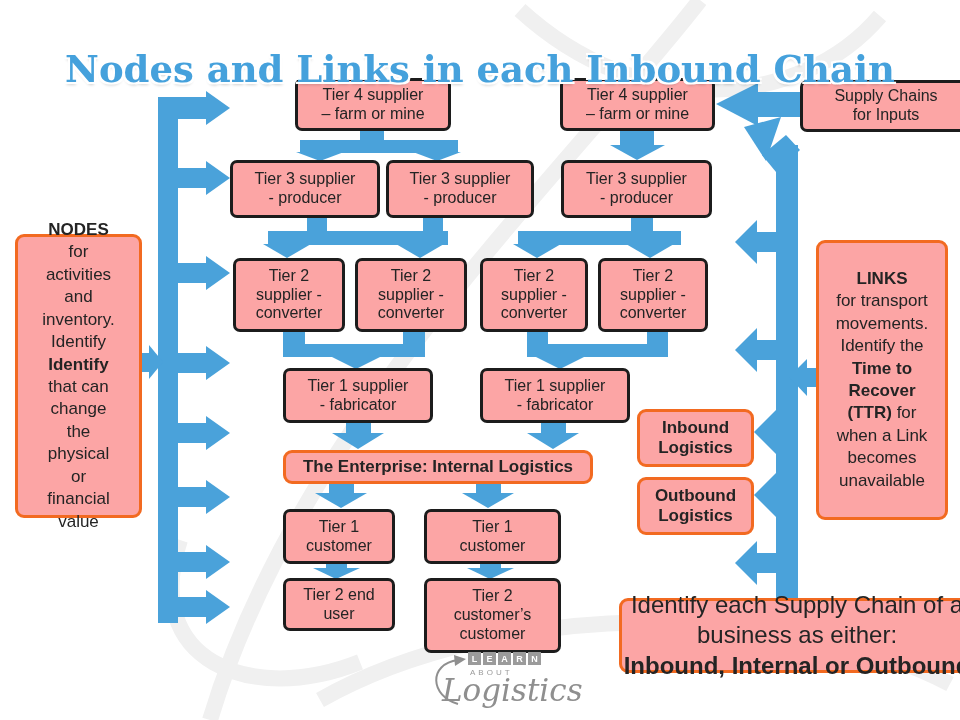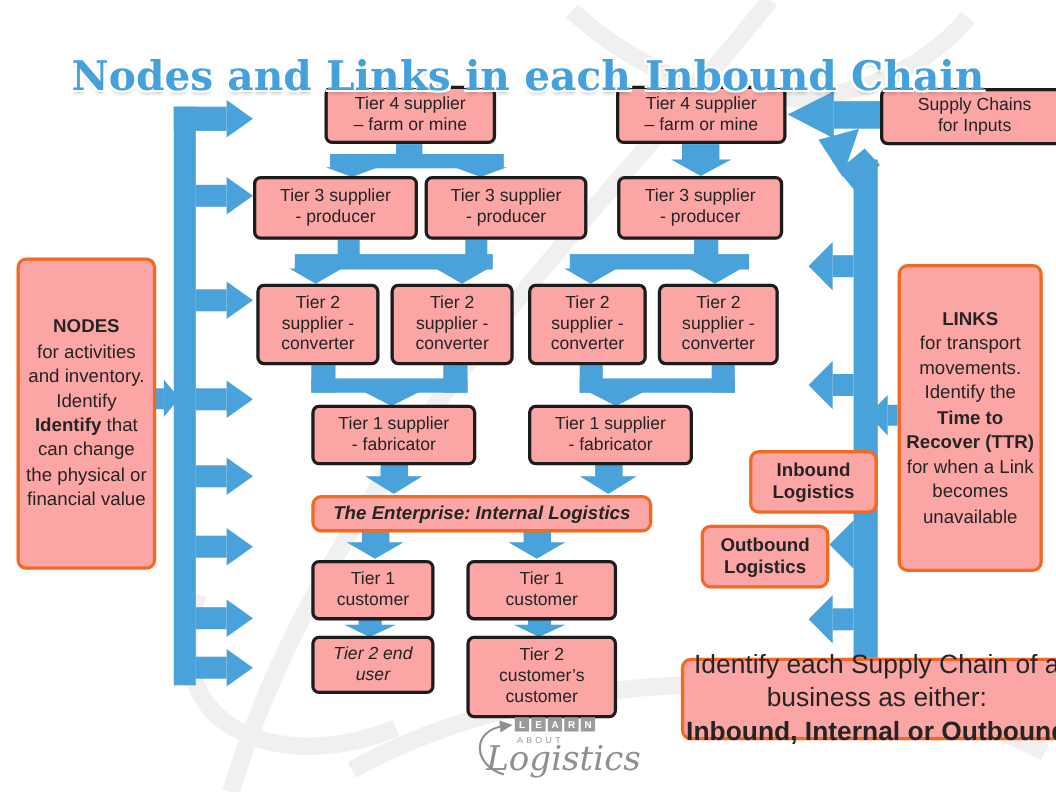--- a/index.html
+++ b/index.html
@@ -9,21 +9,21 @@
   #title{position:absolute;left:0;right:0;top:22px;text-align:center;z-index:4;
          font-family:"DejaVu Serif",serif;font-weight:700;font-size:37px;color:#45a1dc;
          text-shadow:-2px -2px 0 #fff,2px -2px 0 #fff,-2px 2px 0 #fff,2px 2px 0 #fff,0 3px 3px rgba(0,0,0,.18);}
   .node{position:absolute;z-index:3;background:#fca5a5;border:3px solid #1c1c1c;border-radius:7px;
         box-sizing:border-box;display:flex;flex-direction:column;justify-content:center;align-items:center;
         text-align:center;font-size:16px;line-height:1.17;color:#242424;}
   .node span{display:block;}
   .callout{border-color:#f26a21;border-radius:9px;}
   .bold{font-weight:700;}
   #ent{font-weight:700;font-size:17px;}
-  .side{font-size:17px;line-height:1.32;padding:4px;}
+  .side{font-size:17px;line-height:1.32;padding:20px;}
   .side .inlinewrap{display:block;}
   .side .inlinewrap span{display:inline;}
   #identify-box{font-size:24px;line-height:1.26;margin-left:24px;}
   
   #logo{position:absolute;left:424px;top:648px;width:150px;height:68px;z-index:3;}
   #tiles{position:absolute;left:44px;top:4px;display:flex;gap:2px;}
   .tile{width:13px;height:13px;background:#9b9b9b;color:#fff;font-size:9px;font-weight:700;
         display:flex;align-items:center;justify-content:center;}
   #about{position:absolute;left:46px;top:20px;font-size:8px;letter-spacing:3px;color:#9b9b9b;}
   #script{position:absolute;left:18px;top:24px;font-family:"DejaVu Serif",serif;font-style:italic;
@@ -210,42 +210,42 @@
 
   <div class="node" style="left:283px;top:368px;width:150px;height:55px;">
     <span>Tier 1 supplier</span>
       <span>- fabricator</span>
   </div>
   <div class="node" style="left:480px;top:368px;width:150px;height:55px;">
     <span>Tier 1 supplier</span>
       <span>- fabricator</span>
   </div>
 
-  <div class="node callout" id="ent" style="left:283px;top:450px;width:310px;height:34px;font-style:italic;">
+  <div class="node callout" id="ent" style="left:283px;top:450px;width:310px;height:34px;">
     <span>The Enterprise: Internal Logistics</span>
   </div>
 
-  <div class="node callout bold" style="left:637px;top:409px;width:117px;height:58px;font-size:17px;margin-left:44px;">
+  <div class="node callout bold" style="left:637px;top:409px;width:117px;height:58px;font-size:17px;">
     <span>Inbound</span>
       <span>Logistics</span>
   </div>
   <div class="node callout bold" style="left:637px;top:477px;width:117px;height:58px;font-size:17px;">
     <span>Outbound</span>
       <span>Logistics</span>
   </div>
 
   <div class="node" style="left:283px;top:509px;width:112px;height:55px;">
     <span>Tier 1</span>
       <span>customer</span>
   </div>
   <div class="node" style="left:424px;top:509px;width:137px;height:55px;">
     <span>Tier 1</span>
       <span>customer</span>
   </div>
-  <div class="node" style="left:283px;top:578px;width:112px;height:53px;font-style:italic;">
+  <div class="node" style="left:283px;top:578px;width:112px;height:53px;">
     <span>Tier 2 end</span>
       <span>user</span>
   </div>
   <div class="node" style="left:424px;top:578px;width:137px;height:75px;">
     <span>Tier 2</span>
       <span>customer’s</span>
       <span>customer</span>
   </div>
 
   <div class="node callout side" style="left:15px;top:234px;width:127px;height:284px;">

